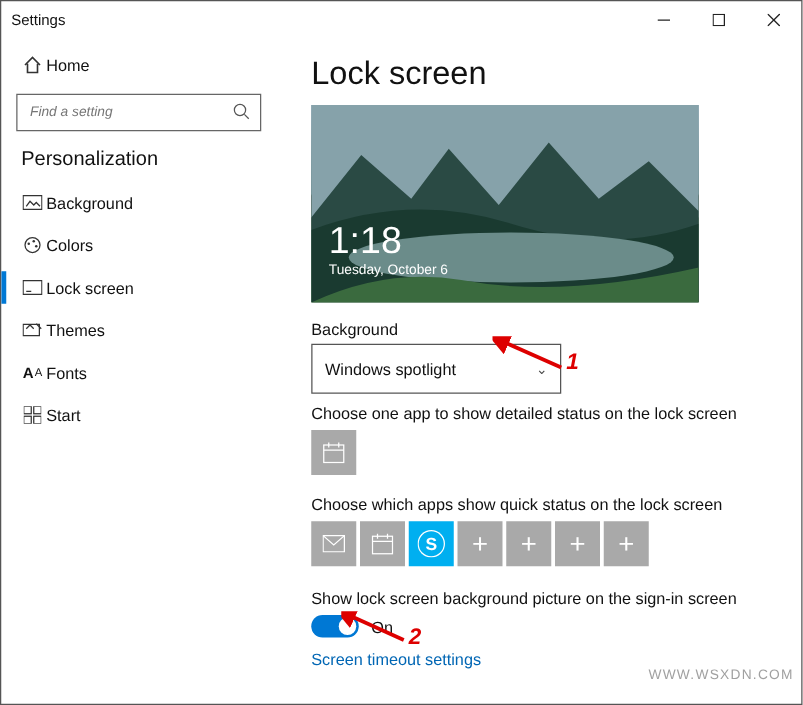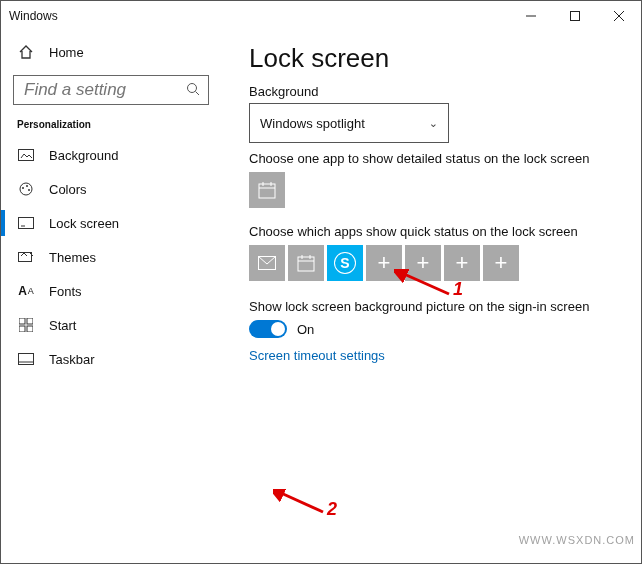--- a/index.html
+++ b/index.html
@@ -30,40 +30,40 @@
   }
   .content { display: flex; height: calc(100% - 30px); }
   .sidebar {
     width: 220px;
     display: flex; flex-direction: column;
     padding-top: 4px;
   }
   .sidebar-item, .home-item {
     display: flex; align-items: center;
     height: 34px; padding: 0 16px;
-    gap: 14px;
+    gap: 2px;
     cursor: default;
     position: relative;
   }
   .sidebar-item.active::before {
     content: ""; position: absolute; left: 0; top: 4px; bottom: 4px;
     width: 4px; background: #0078d4;
   }
   .icon { width: 18px; display: flex; align-items: center; justify-content: center; }
   .search-wrap { padding: 6px 12px 10px; }
   .search {
     display: flex; align-items: center;
     border: 1px solid #666; height: 30px; padding: 0 8px;
     justify-content: space-between;
   }
   .search input {
-    border: 0; outline: 0; width: 100%; font-size: 17px;
+    border: 0; outline: 0; width: 100%; font-size: 11px;
     font-style: italic; color: #a21caf; background: transparent;
   }
-  .section-head { font-weight: 700; font-size: 10px; padding: 4px 16px 8px; }
+  .section-head { font-weight: 400; font-size: 16px; padding: 4px 16px 8px; }
   .main {
     flex: 1; padding: 6px 22px 0 28px; overflow: auto;
   }
   h1 { font-weight: 400; font-size: 26px; margin: 6px 0 10px; }
   .preview {
     width: 310px; height: 158px;
     background: linear-gradient(180deg, #7a9aa8 0%, #3f6b6e 45%, #133328 46%, #3a6a3e 100%);
     position: relative; margin-bottom: 14px;
     overflow: hidden;
   }
@@ -117,21 +117,21 @@
     font-size: 11px; letter-spacing: 1px; color: rgba(120,120,120,0.7);
     font-family: Arial, sans-serif;
   }
   .main::-webkit-scrollbar { width: 14px; }
   .main::-webkit-scrollbar-thumb { background: #ccc; }
 </style>
 </head>
 <body>
 
 <div class="titlebar">
-  <span class="title">Windows</span>
+  <span class="title">Settings</span>
   <div class="wbtn">
     <svg width="10" height="10">
         <line x1="0" y1="5" x2="10" y2="5" stroke="#222" stroke-width="1"></line>
       </svg>
   </div>
   <div class="wbtn">
     <svg width="10" height="10">
         <rect x="0.5" y="0.5" width="9" height="9" fill="none" stroke="#222" stroke-width="1"></rect>
       </svg>
   </div>
@@ -216,34 +216,38 @@
       <span class="icon">
           <svg width="14" height="14">
             <rect x="0" y="0" width="6" height="6" fill="none" stroke="#333"></rect>
             <rect x="8" y="0" width="6" height="6" fill="none" stroke="#333"></rect>
             <rect x="0" y="8" width="6" height="6" fill="none" stroke="#333"></rect>
             <rect x="8" y="8" width="6" height="6" fill="none" stroke="#333"></rect>
           </svg>
         </span>
       <span>Start</span>
     </div>
-    <div class="sidebar-item">
-      <span class="icon">
-          <svg width="16" height="12">
-            <rect x="0.5" y="0.5" width="15" height="11" fill="none" stroke="#333"></rect>
-            <line x1="0.5" y1="9" x2="15.5" y2="9" stroke="#333"></line>
-          </svg>
-        </span>
-      <span>Taskbar</span>
-    </div>
   </div>
 
   <div class="main">
     <h1>Lock screen</h1>
 
+    <div class="preview">
+      <svg class="mountains" viewBox="0 0 310 158" preserveAspectRatio="none">
+        <rect width="310" height="90" fill="#86a2aa"></rect>
+        <path d="M0 90 L40 40 L80 75 L110 35 L150 80 L190 30 L230 75 L270 45 L310 85 V158 H0 Z" fill="#2a4a44"></path>
+        <path d="M0 158 L0 100 Q80 70 160 95 Q240 120 310 95 V158 Z" fill="#1a3a30"></path>
+        <ellipse cx="160" cy="122" rx="130" ry="20" fill="#6b8c8a"></ellipse>
+        <path d="M0 158 Q60 130 120 140 Q200 155 310 130 V158 Z" fill="#3a6a3e"></path>
+      </svg>
+      <div class="clock">
+        <div class="time">1:18</div>
+        <div class="date">Tuesday, October 6</div>
+      </div>
+    </div>
 
     <div class="field-label">Background</div>
     <div class="select">
       <span>Windows spotlight</span>
       <span class="chev">⌄</span>
     </div>
 
     <div class="field-label" style="margin-top:8px">Choose one app to show detailed status on the lock screen</div>
     <div class="tile-row">
       <div class="tile">

